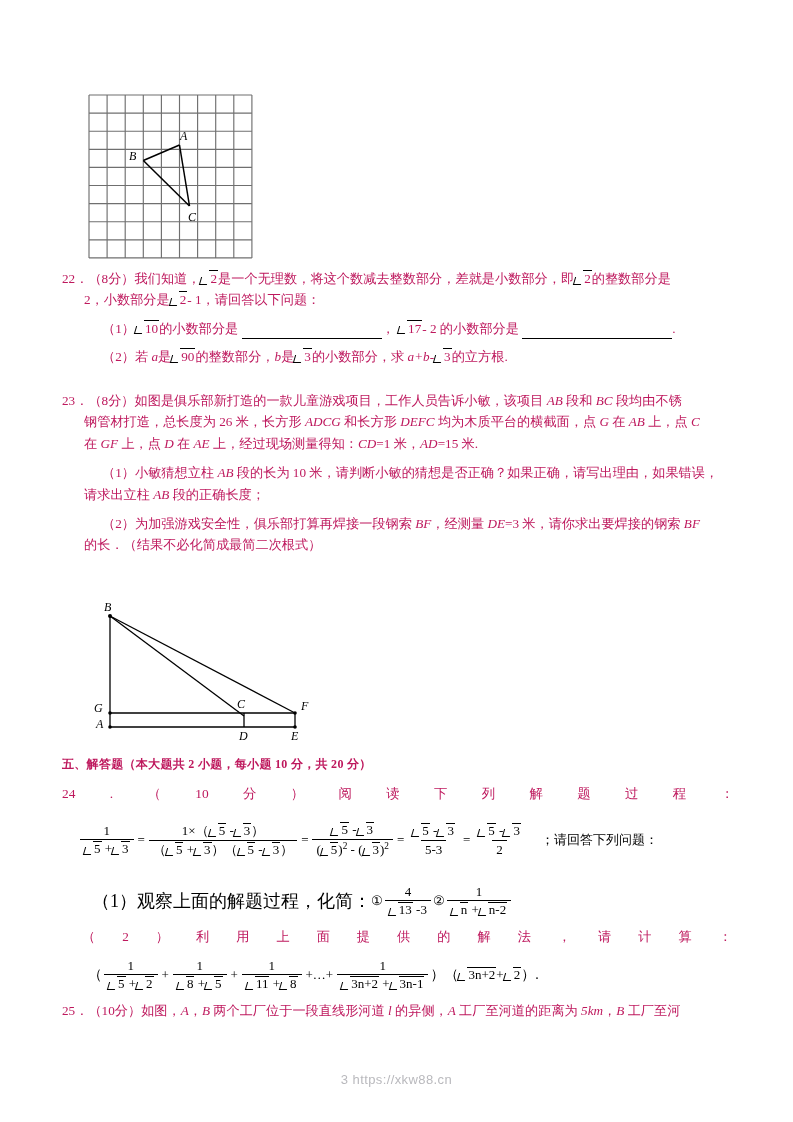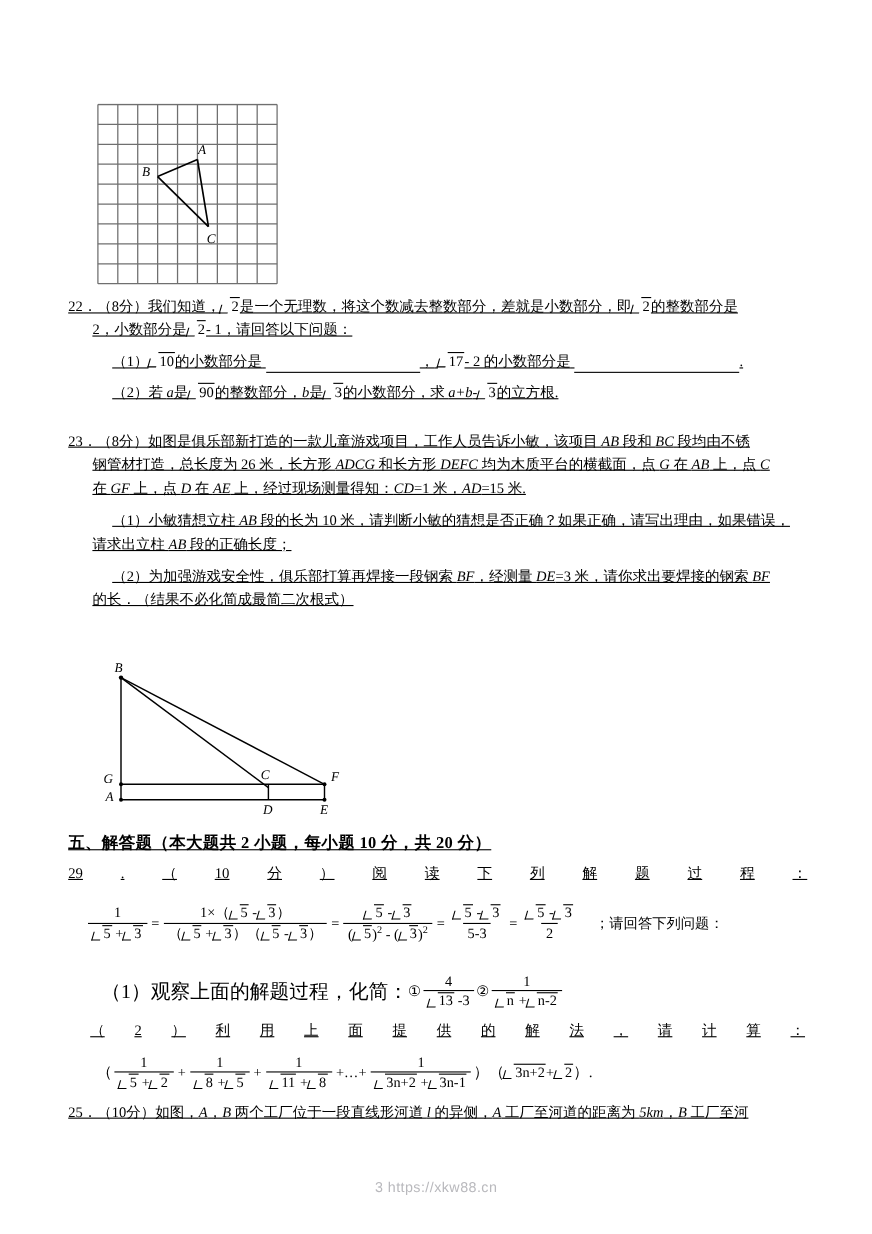--- a/index.html
+++ b/index.html
@@ -4,26 +4,26 @@
 <style>
   html,body{margin:0;padding:0;}
   body{
     width:793px;height:1122px;background:#ffffff;
     font-family:"Liberation Serif", serif;
     color:#000;position:relative;overflow:hidden;
   }
   .page{position:relative;width:793px;height:1122px;}
 
   
-  .q{font-size:13.2px;line-height:1.62;color:#000000;text-decoration:underline;}
+  .q{font-size:13.2px;line-height:1.62;color:#be185d;}
   .ind1{margin-left:22px;}
   .ind2{margin-left:40px;}
   .blk{position:absolute;}
 
-  .sec-head{font-weight:bold;font-size:15px;letter-spacing:.3px;}
+  .sec-head{font-weight:bold;font-size:12px;letter-spacing:.3px;}
 
   
   .spread{display:flex;justify-content:space-between;}
   .spread span{white-space:pre;}
 
   
   .it{font-style:italic;}
   .rad{display:inline-block;position:relative;white-space:nowrap;padding-left:9px;}
   .rad::before{
     content:"";position:absolute;left:0;top:50%;
@@ -168,21 +168,21 @@
         <text x="16" y="128">A</text>
         <text x="159" y="140">D</text>
         <text x="211" y="140">E</text>
       </g>
     </svg>
   </div>
 
   <div class="blk q sec-head" style="left:62px;top:755px;width:690px;">五、解答题（本大题共 2 小题，每小题 10 分，共 20 分）</div>
 
   <div class="blk q spread" style="left:62px;top:783px;width:672px;font-size:13.4px;">
-    <span>29</span>
+    <span>24</span>
     <span>.</span>
     <span>（</span>
     <span>10</span>
     <span>分</span>
     <span>）</span>
     <span>阅</span>
     <span>读</span>
     <span>下</span>
     <span>列</span>
     <span>解</span>

